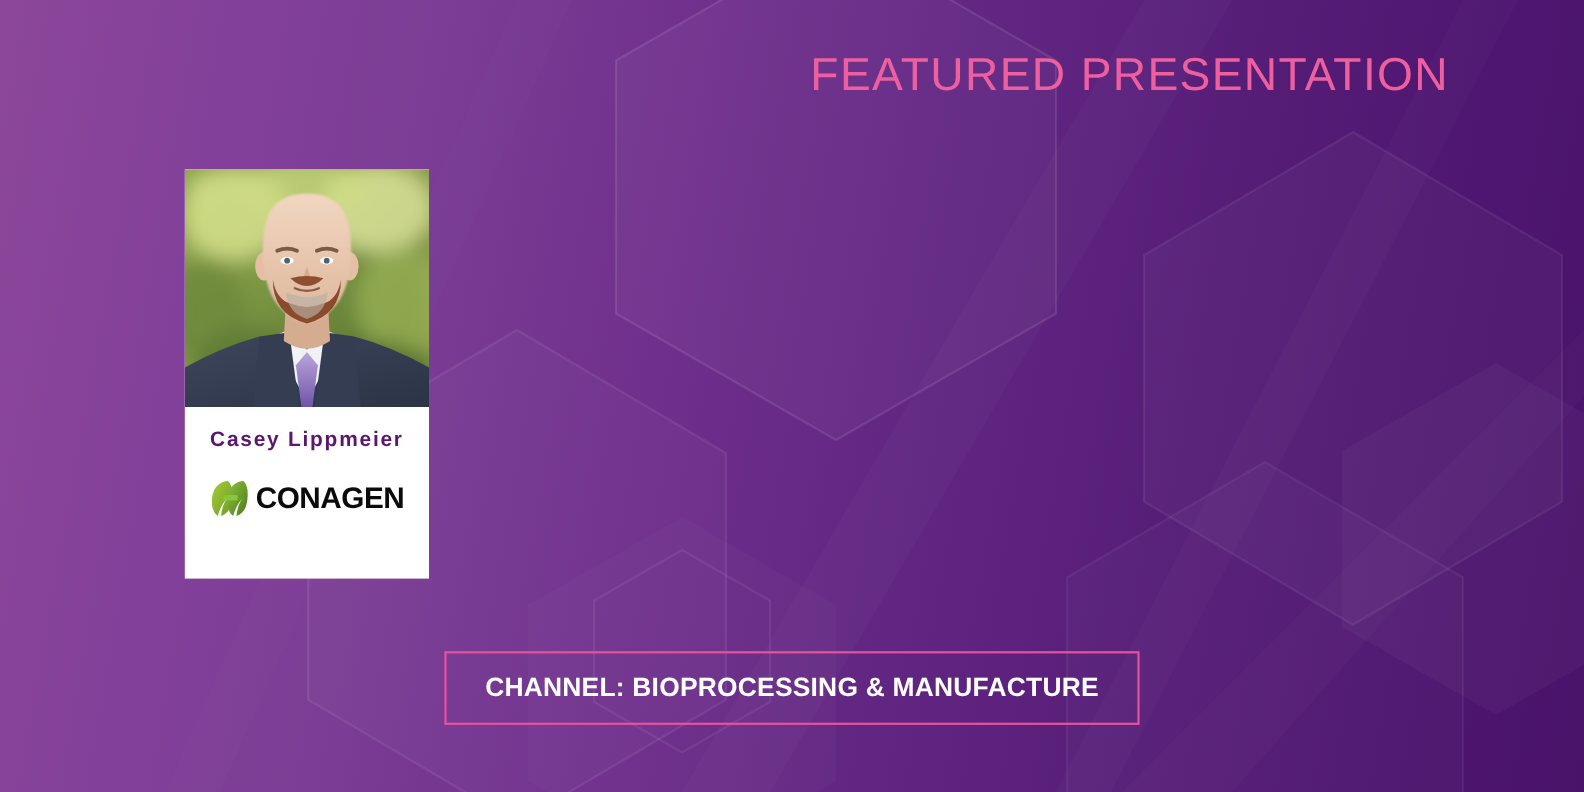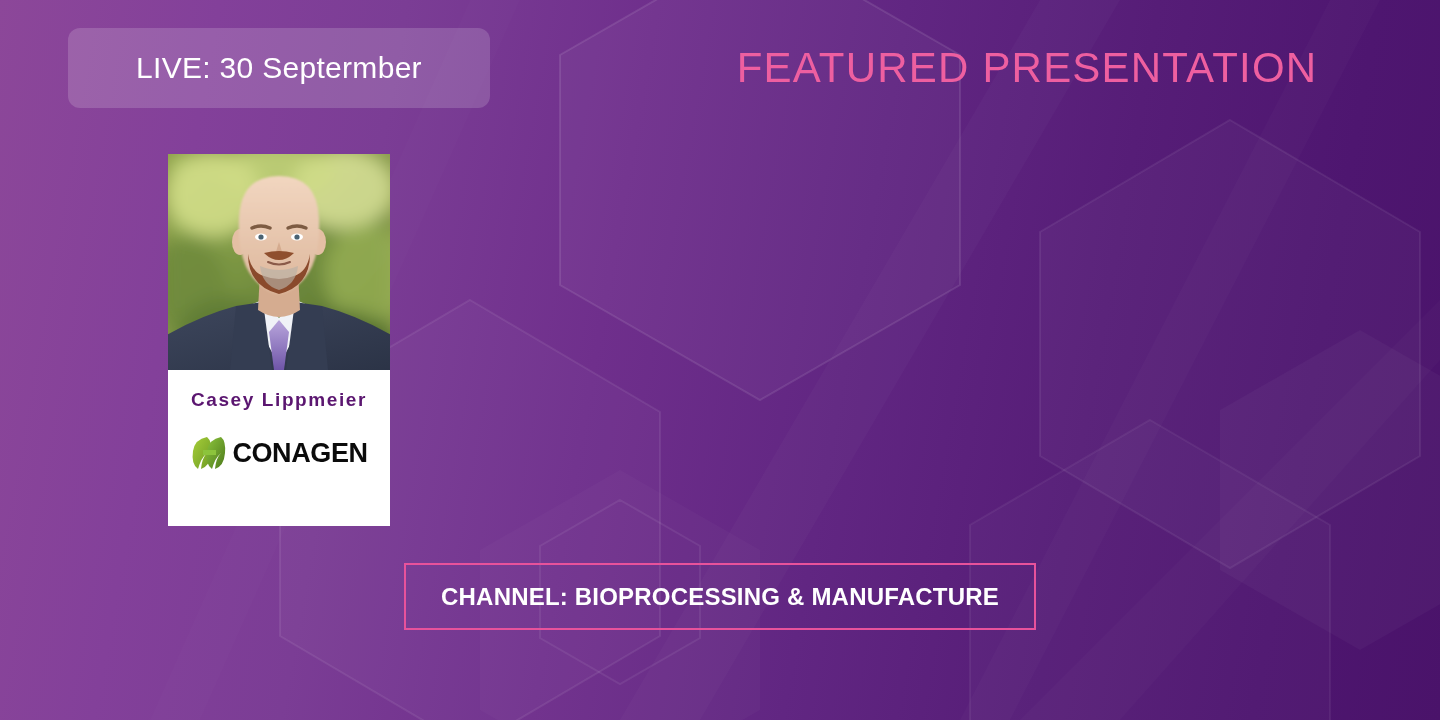--- a/index.html
+++ b/index.html
@@ -132,21 +132,21 @@
     font-size: 33px;
     font-weight: bold;
     letter-spacing: 1.9px;
     line-height: 1.68;
   }
 
   
   #channel-badge {
     position: absolute;
     left: 404px;
-    top: 563px;
+    top: 592px;
     width: 632px;
     height: 67px;
     border: 2px solid #e8529b;
     display: flex;
     align-items: center;
     justify-content: center;
   }
   #channel-badge .channel-text {
     color: #ffffff;
     font-size: 24px;
@@ -180,23 +180,20 @@
     <polygon points="1230,120 1420,232 1420,456 1230,568 1040,456 1040,232" fill="none" stroke="#ffffff" stroke-opacity="0.07" stroke-width="2"></polygon>
     <polygon points="1150,420 1330,525 1330,735 1150,840 970,735 970,525" fill="none" stroke="#ffffff" stroke-opacity="0.06" stroke-width="2"></polygon>
     <polygon points="620,500 700,546 700,638 620,684 540,638 540,546" fill="none" stroke="#ffffff" stroke-opacity="0.07" stroke-width="2"></polygon>
 
     <polygon points="1040,0 1120,0 700,720 620,720" fill="#ffffff" fill-opacity="0.022"></polygon>
     <polygon points="1330,0 1380,0 1010,720 960,720" fill="#ffffff" fill-opacity="0.018"></polygon>
     <polygon points="470,0 520,0 200,720 150,720" fill="#ffffff" fill-opacity="0.012"></polygon>
     <polygon points="1440,300 1440,360 1120,720 1020,720" fill="#ffffff" fill-opacity="0.020"></polygon>
   </svg>
 
-  <div id="live-badge">
-    <span class="badge-text">LIVE: 30 Septermber</span>
-  </div>
 
   <div id="featured-heading">FEATURED PRESENTATION</div>
 
   <div id="speaker-card">
 
     <div id="speaker-photo">
       <svg viewBox="0 0 222 216" preserveAspectRatio="xMidYMid slice" aria-hidden="true">
         <defs>
           <radialGradient id="bokeh1" cx="30%" cy="25%" r="60%">
             <stop offset="0%" stop-color="#cdd87a"></stop>

